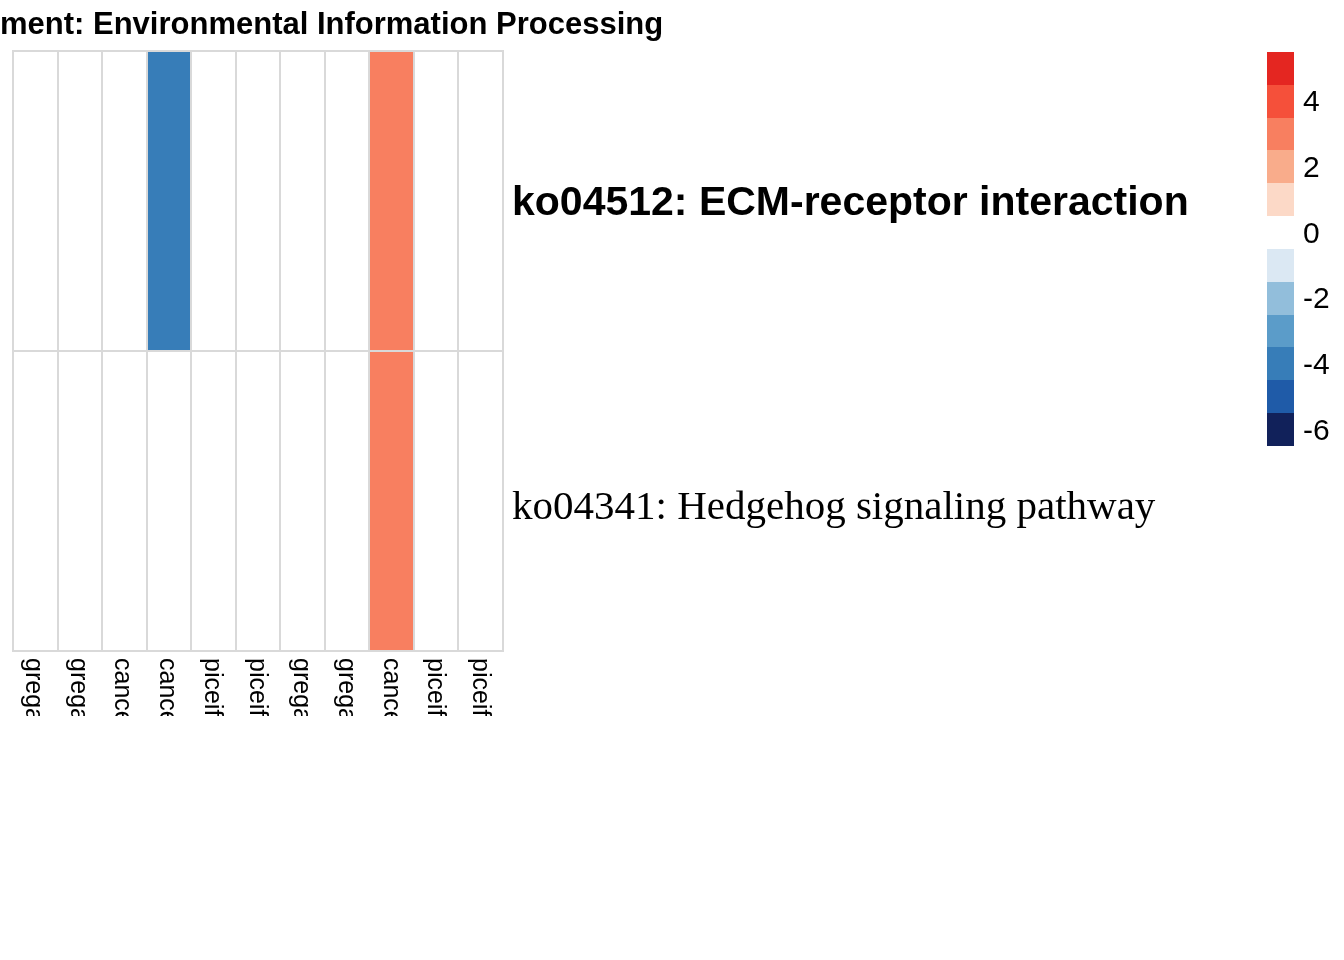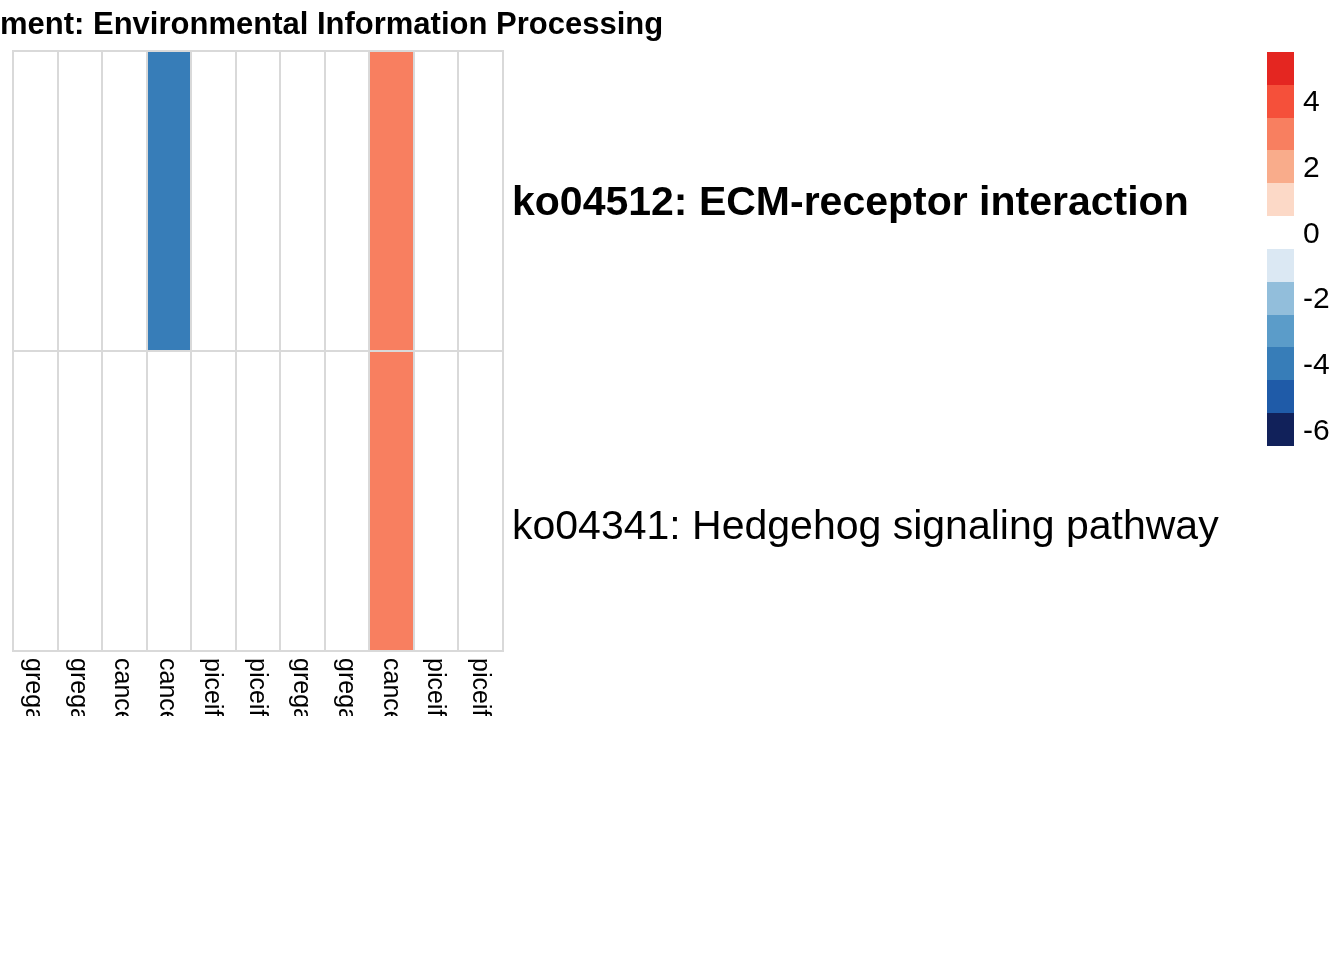--- a/index.html
+++ b/index.html
@@ -112,21 +112,21 @@
       <div class="x-label" style="left: 270.5px;">piceifrons_Head_DOWN</div>
       <div class="x-label" style="left: 315.227px;">gregaria_Thorax_UP</div>
       <div class="x-label" style="left: 359.955px;">gregaria_Thorax_DOWN</div>
       <div class="x-label" style="left: 404.682px;">cancellata_Thorax_UP</div>
       <div class="x-label" style="left: 449.409px;">piceifrons_Thorax_UP</div>
       <div class="x-label" style="left: 494.136px;">piceifrons_Thorax_DOWN</div>
     </div>
 
   <div id="y-axis-labels">
       <div class="y-label" style="top: 176.5px; font-weight: bold;">ko04512: ECM-receptor interaction</div>
-      <div class="y-label" style="top: 501px;">ko04341: Hedgehog signaling pathway</div>
+      <div class="y-label" style="top: 481px; font-family: Liberation Serif, serif;">ko04341: Hedgehog signaling pathway</div>
     </div>
 
   <div class="colorbar" id="colorbar">
       <div class="colorbar-segment" style="background: rgb(228, 38, 33);"></div>
       <div class="colorbar-segment" style="background: rgb(245, 80, 58);"></div>
       <div class="colorbar-segment" style="background: rgb(248, 127, 96);"></div>
       <div class="colorbar-segment" style="background: rgb(249, 172, 139);"></div>
       <div class="colorbar-segment" style="background: rgb(252, 217, 199);"></div>
       <div class="colorbar-segment" style="background: rgb(255, 255, 255);"></div>
       <div class="colorbar-segment" style="background: rgb(219, 232, 243);"></div>

